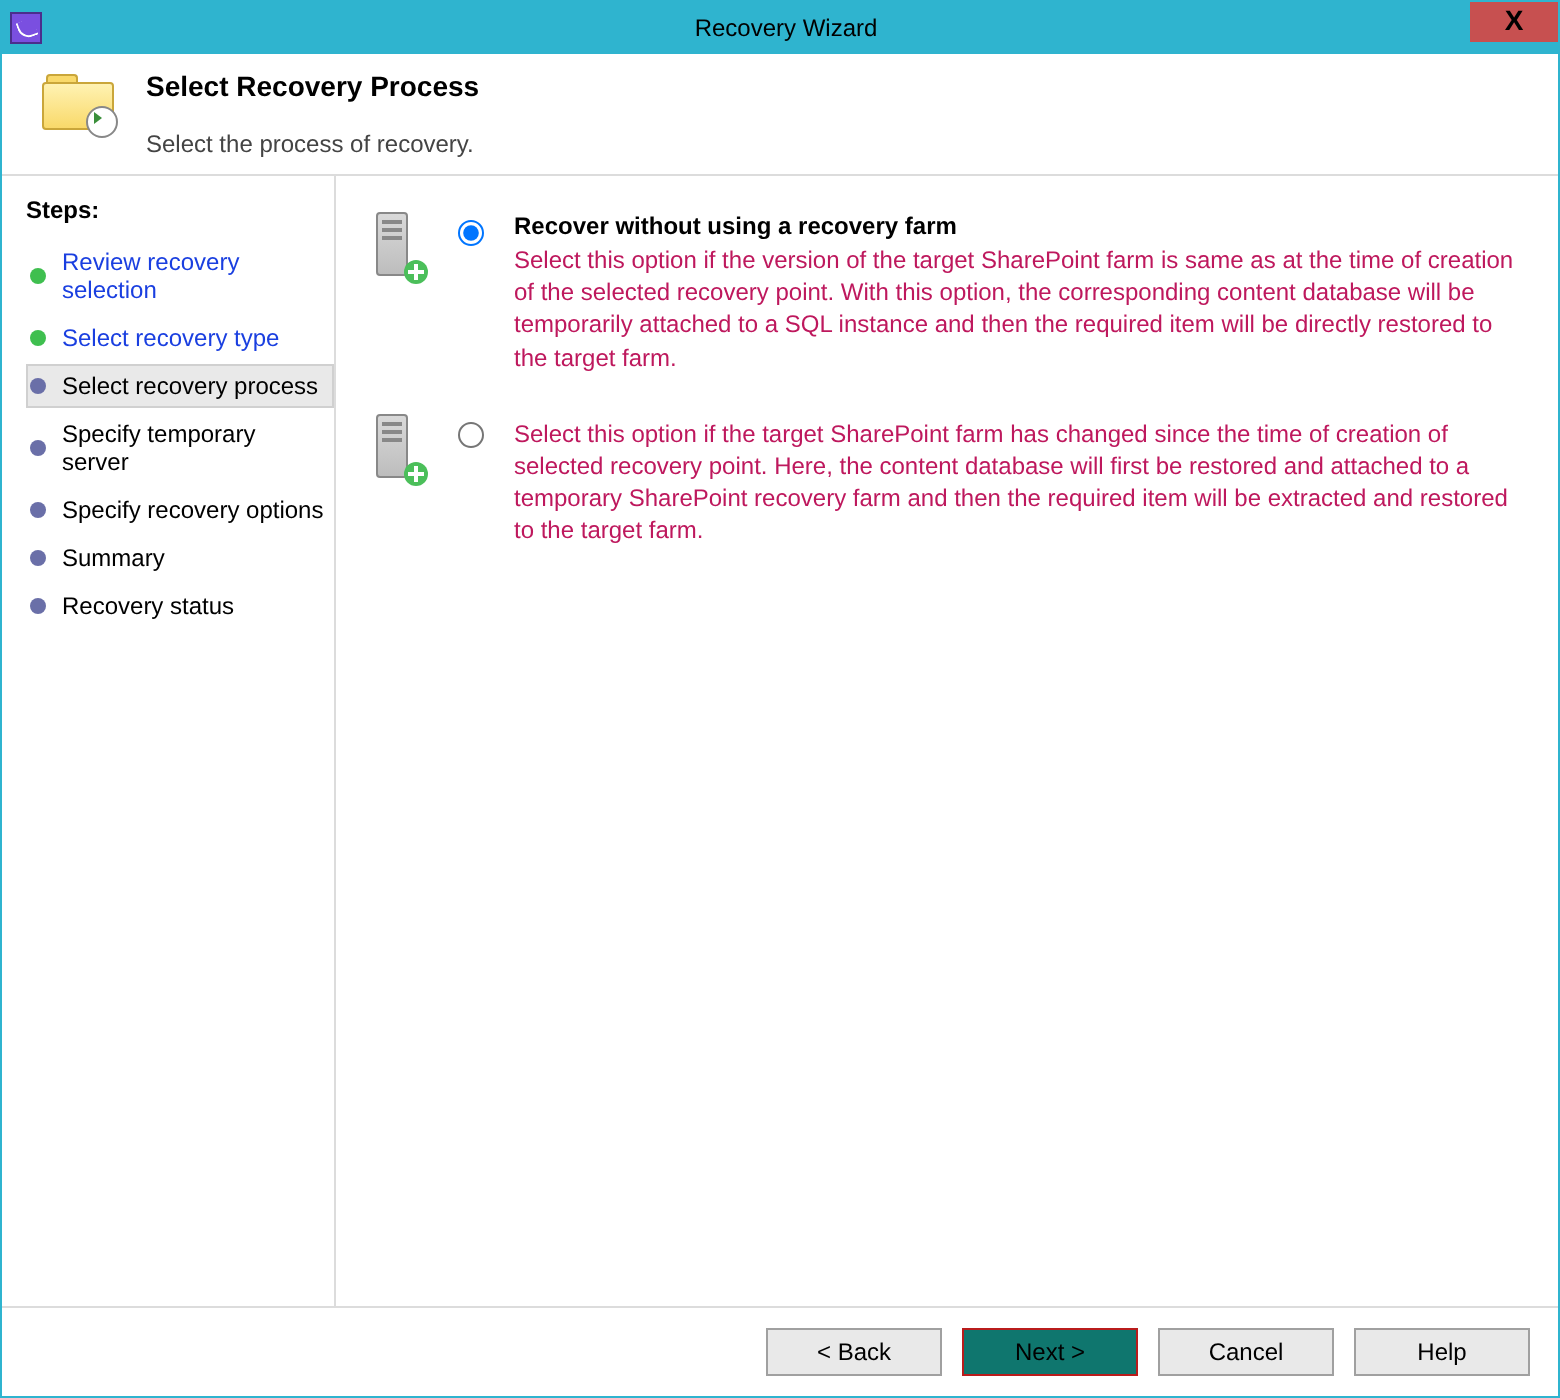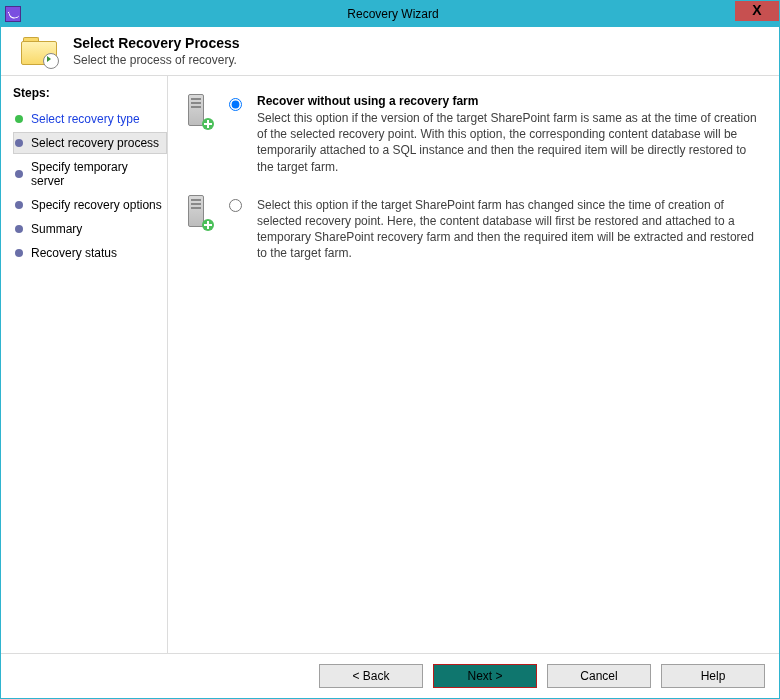--- a/index.html
+++ b/index.html
@@ -119,21 +119,21 @@
     border-bottom: 3px solid transparent;
   }
   .header .texts h1 {
     margin: 0;
     font-size: 14px;
     font-weight: bold;
   }
   .header .texts .sub {
     font-size: 12px;
     color: #444;
-    margin-top: 2px;
+    margin-top: 14px;
   }
   
   .body {
     flex: 1;
     display: flex;
     min-height: 0;
   }
   .sidebar {
     width: 167px;
     border-right: 1px solid #dcdcdc;
@@ -228,36 +228,36 @@
   .opt .radiocol { flex-shrink: 0; padding-top: 1px; }
   .opt .txtcol { }
   .opt .optlabel {
     font-size: 12px;
     color: #000;
     cursor: pointer;
     font-weight: bold;
   }
   .opt .optdesc {
     font-size: 12px;
-    color: #404040;
+    color: #be185d;
     margin-top: 2px;
     line-height: 1.35;
   }
 
   
   .footer {
     border-top: 1px solid #dcdcdc;
     padding: 10px 14px;
     display: flex;
     justify-content: flex-end;
     gap: 10px;
     background: #fff;
   }
   .footer button {
-    width: 104px;
+    width: 88px;
     height: 24px;
     font-family: inherit;
     font-size: 12px;
     background: #e9e9e9;
     border: 1px solid #a0a0a0;
     cursor: pointer;
   }
   .footer button.primary {
     background: #0f766e;
     border: 1px solid #b91c1c;
@@ -286,20 +286,24 @@
     </div>
   </div>
 
   <div class="body">
 
     <div class="sidebar">
       <div class="stepshdr">Steps:</div>
       <ul>
         <li class="completed">
           <span class="bullet"></span>
+          <span>Review recovery selection</span>
+        </li>
+        <li class="completed">
+          <span class="bullet"></span>
           <span>Select recovery type</span>
         </li>
         <li class="current">
           <span class="bullet"></span>
           <span>Select recovery process</span>
         </li>
         <li class="upcoming">
           <span class="bullet"></span>
           <span>Specify temporary server</span>
         </li>

